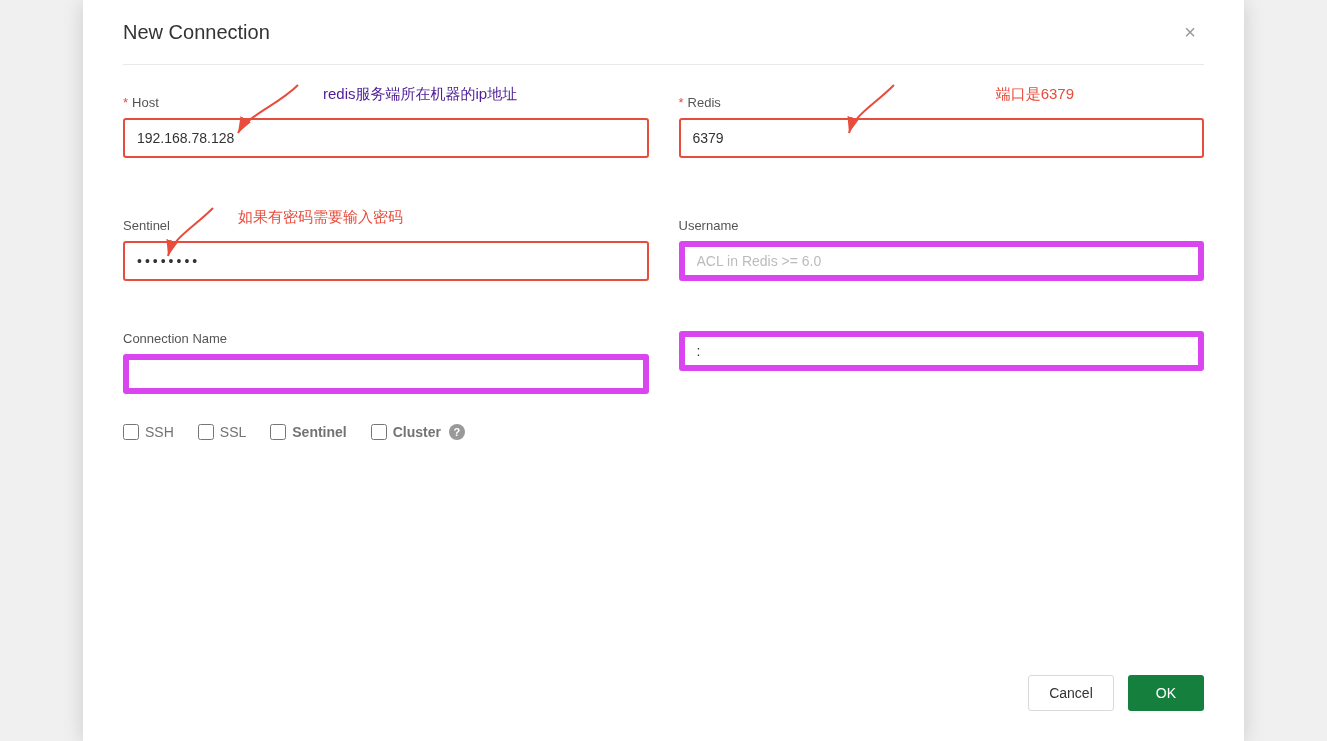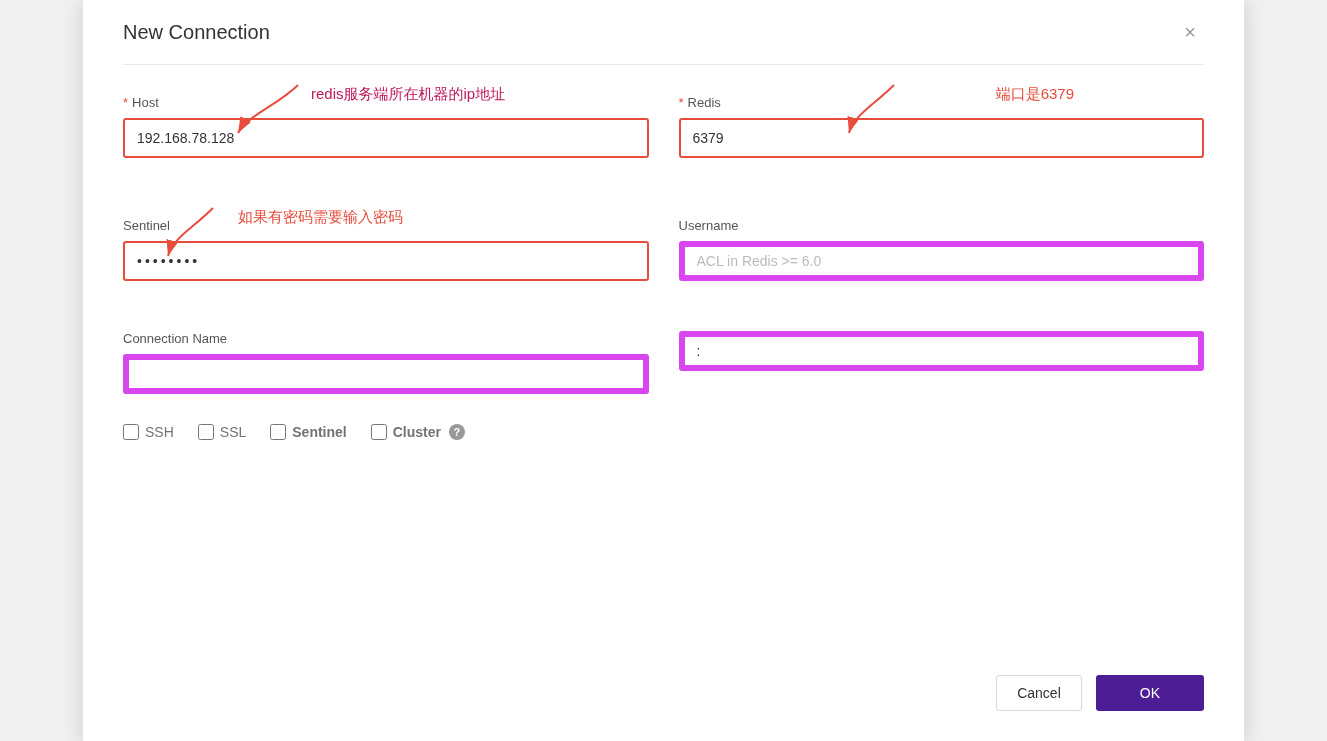--- a/index.html
+++ b/index.html
@@ -132,24 +132,24 @@
       padding: 0 20px;
       border: 1px solid #d9d9d9;
       border-radius: 3px;
       background: #fff;
       font-size: 14px;
       color: #333;
       cursor: pointer;
     }
     .btn-ok {
       height: 36px;
-      padding: 0 44px;
+      padding: 0 28px;
       border: none;
       border-radius: 3px;
-      background: #4c1d95;
+      background: #15803d;
       font-size: 14px;
       color: #fff;
       cursor: pointer;
       font-weight: 500;
     }
 
     
     .input-highlighted {
       border: 2px solid #e74c3c !important;
     }
@@ -159,21 +159,21 @@
 
 <div class="dialog">
 
   <div class="dialog-header">
     <span class="dialog-title">New Connection</span>
     <button class="close-btn">×</button>
   </div>
 
   <div style="position: relative; margin-bottom: 60px;">
 
-    <div style="position: absolute; top: -10px; left: 188px; color: #be185d; font-size: 15px; white-space: nowrap; z-index: 10;">redis服务端所在机器的ip地址</div>
+    <div style="position: absolute; top: -10px; left: 200px; color: #4c1d95; font-size: 15px; white-space: nowrap; z-index: 10;">redis服务端所在机器的ip地址</div>
 
     <svg style="position:absolute; top:-10px; left:175px; width:60px; height:55px; z-index:10; overflow:visible;">
       <defs>
         <marker id="arrowhead1" markerWidth="8" markerHeight="6" refX="8" refY="3" orient="auto">
           <polygon points="0 0, 8 3, 0 6" fill="#e74c3c"></polygon>
         </marker>
       </defs>
       <path d="M 0,0 C -20,20 -50,30 -60,48" stroke="#e74c3c" stroke-width="2" fill="none" marker-end="url(#arrowhead1)"></path>
     </svg>
 

